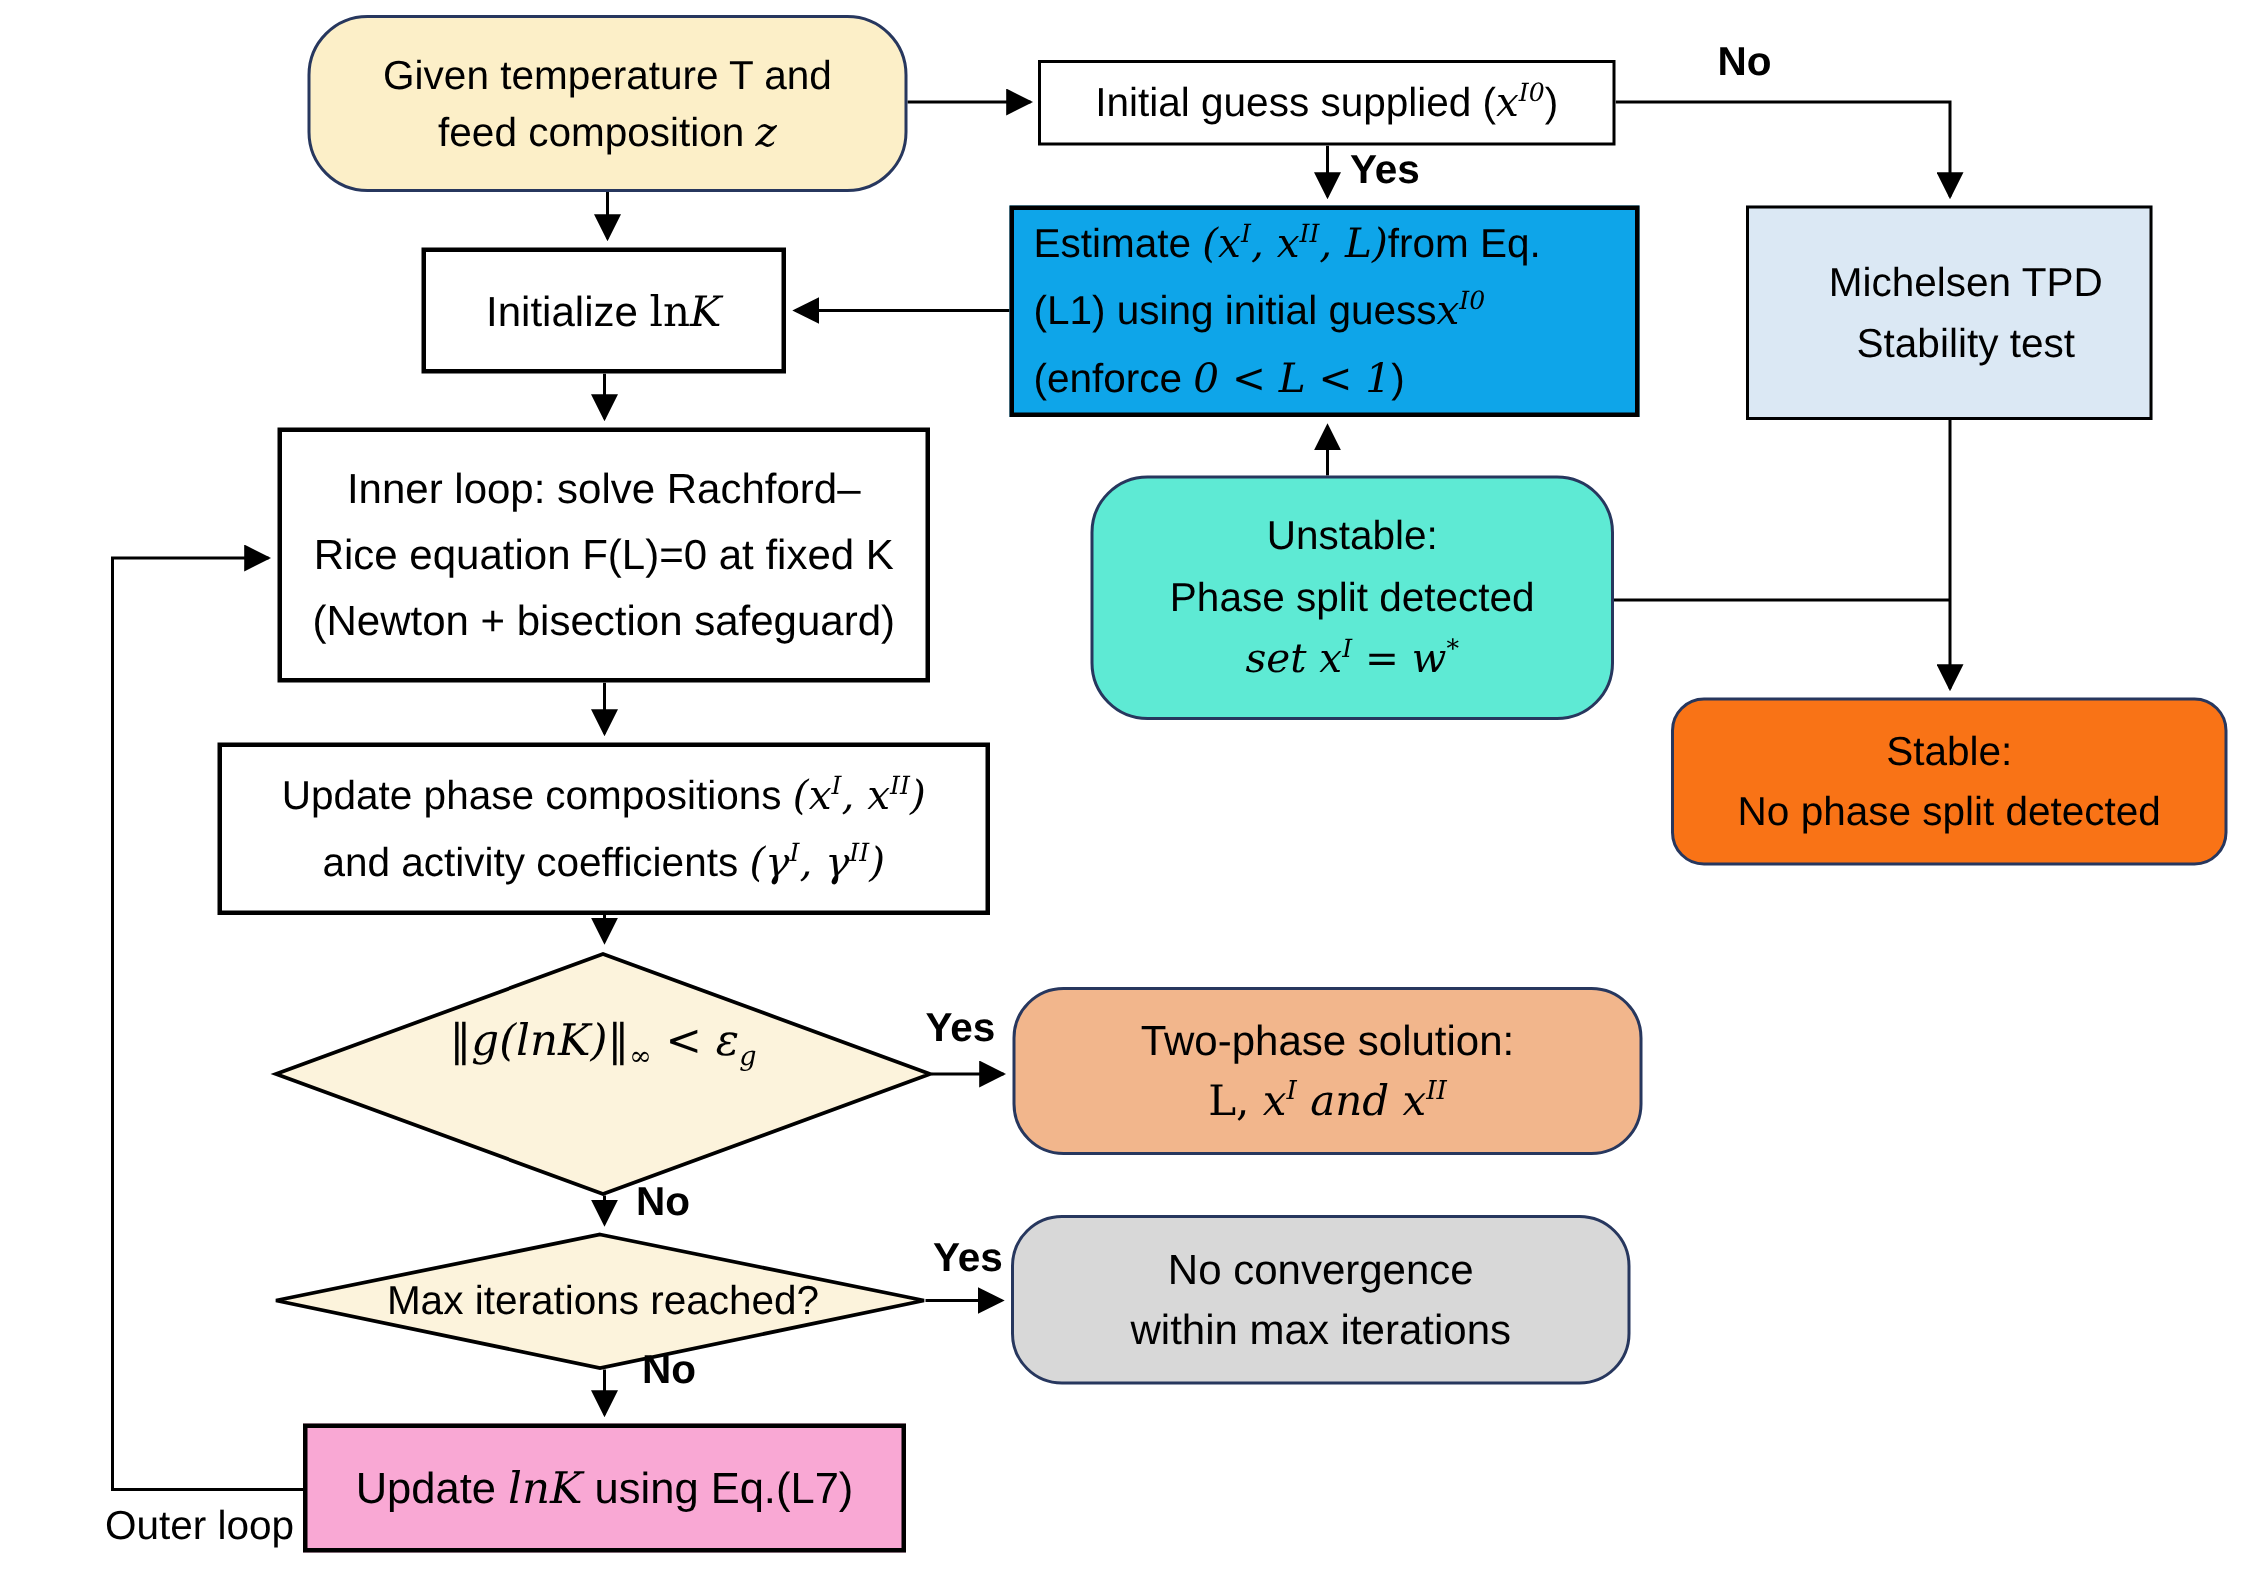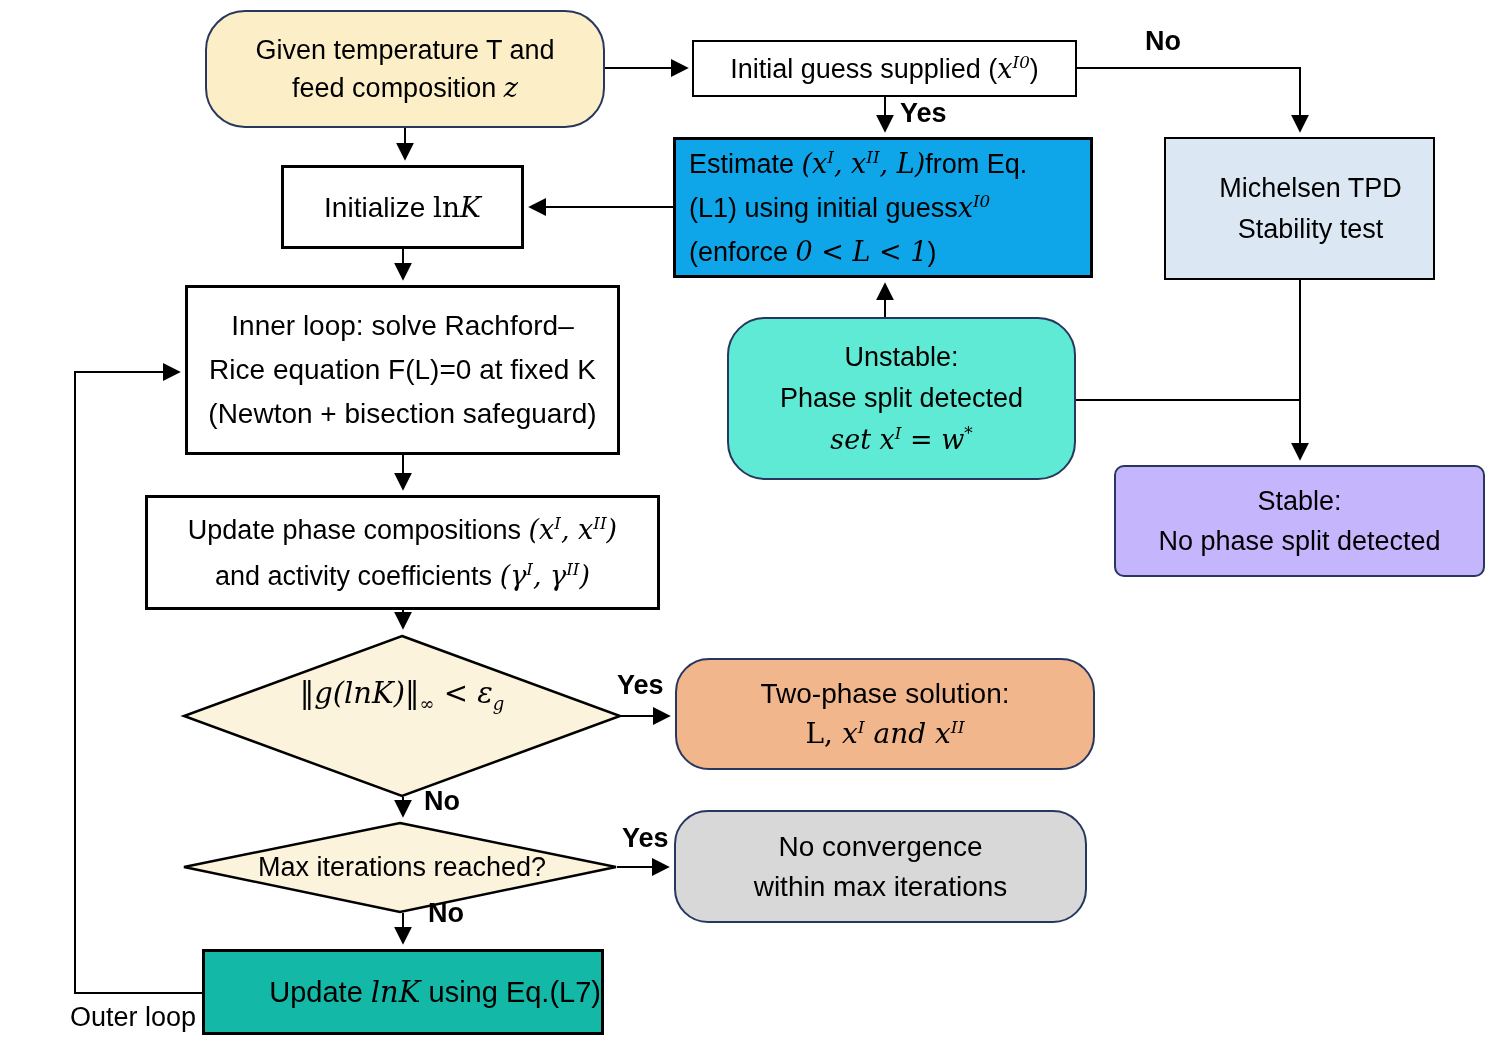--- a/index.html
+++ b/index.html
@@ -23,25 +23,25 @@
          font-size:27px;line-height:44px;align-items:flex-start;padding-left:13px;text-align:left;}
   .n-init{left:281px;top:165px;width:243px;height:84px;background:#fff;border:3px solid #000;font-size:28px;}
   .n-inner{left:185px;top:285px;width:435px;height:170px;background:#fff;border:3px solid #000;
            font-size:28px;line-height:44px;}
   .n-uphase{left:145px;top:495px;width:515px;height:115px;background:#fff;border:3px solid #000;
             font-size:27px;line-height:45px;}
   .n-twophase{left:675px;top:658px;width:420px;height:112px;background:#F2B68C;
               border:2.5px solid #27375E;border-radius:34px;font-size:28px;line-height:40px;}
   .n-noconv{left:674px;top:810px;width:413px;height:113px;background:#D8D8D8;
             border:2.5px solid #27375E;border-radius:34px;font-size:28px;line-height:40px;}
-  .n-ulnk{left:202px;top:949px;width:402px;height:86px;background:#14b8a6;border:3px solid #000;font-size:29px;align-items:flex-end;}
+  .n-ulnk{left:202px;top:949px;width:402px;height:86px;background:#f9a8d4;border:3px solid #000;font-size:29px;}
   .n-unstable{left:727px;top:317px;width:349px;height:163px;background:#5eead4;
               border:2.5px solid #27375E;border-radius:38px;font-size:27px;line-height:41px;}
-  .n-stable{left:1114px;top:465px;width:371px;height:112px;background:#c4b5fd;
-            border:2.5px solid #27375E;border-radius:10px;font-size:27px;line-height:40px;}
+  .n-stable{left:1114px;top:465px;width:371px;height:112px;background:#f97316;
+            border:2.5px solid #27375E;border-radius:22px;font-size:27px;line-height:40px;}
   .dtext{position:absolute;text-align:center;}
   .t-converged{left:212px;top:674px;width:380px;}
   .t-converged .q{font-size:24px;line-height:30px;}
   .t-converged .m{font-size:29px;line-height:38px;}
   .t-maxiter{left:220px;top:852px;width:364px;font-size:27px;text-align:center;}
   .l-outer{position:absolute;left:70px;top:1002px;font-size:27px;}
   .e-yes1{left:900px;top:98px;}
   .e-no1{left:1145px;top:26px;}
   .e-yes2{left:617px;top:670px;}
   .e-no2{left:424px;top:786px;}

